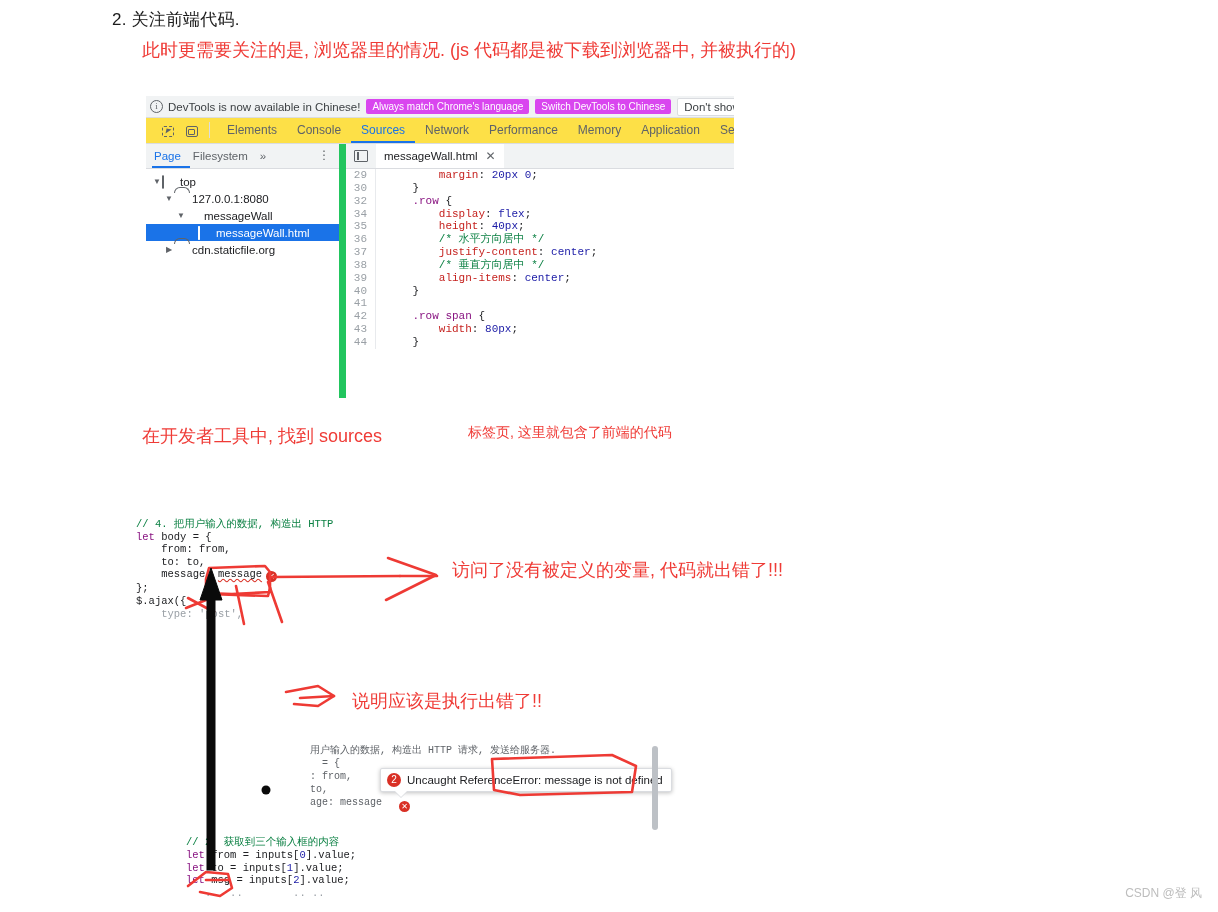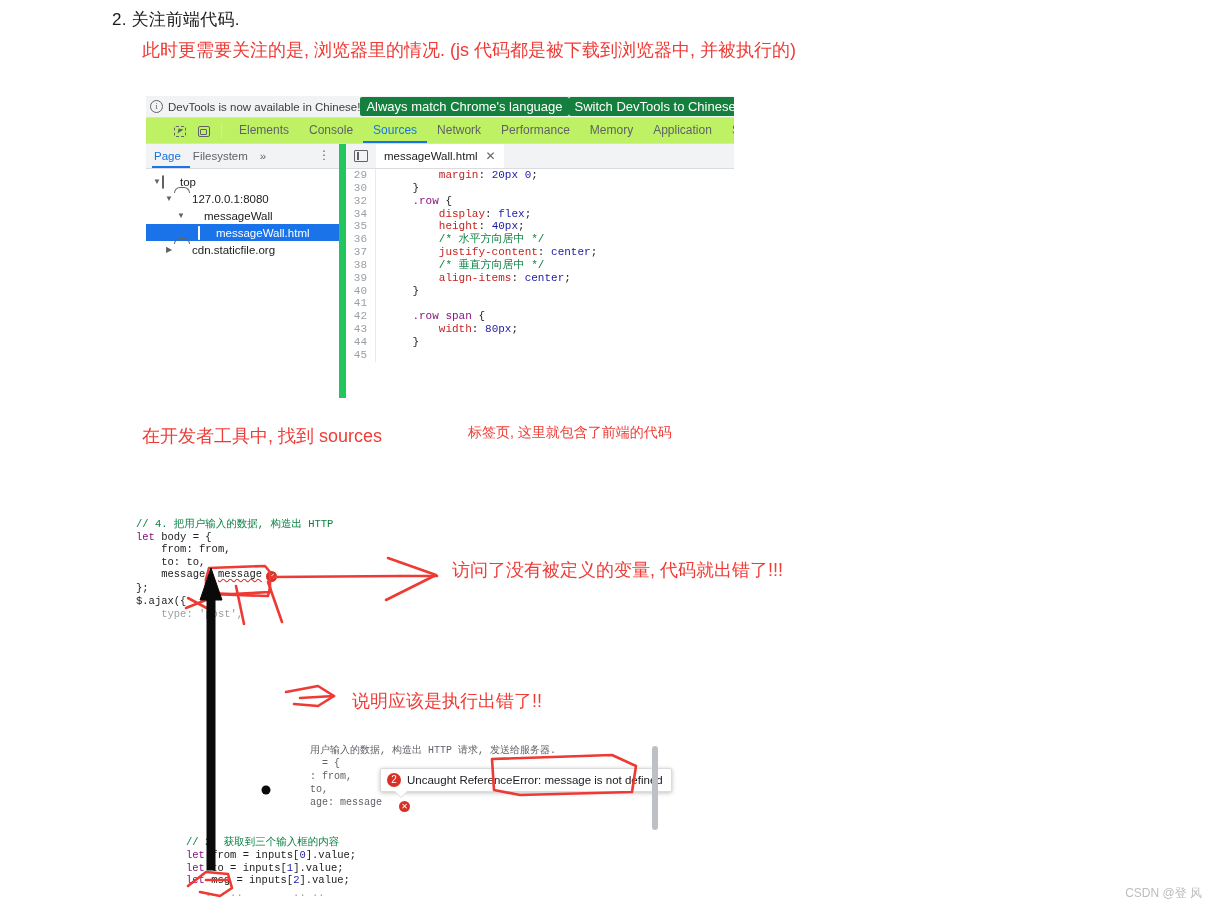--- a/index.html
+++ b/index.html
@@ -66,38 +66,38 @@
     overflow: hidden;
   }
   .banner-info-icon {
     width: 13px; height: 13px; border-radius: 50%;
     border: 1.4px solid #5f6368; color:#5f6368;
     font-size: 9px; line-height: 11px; text-align:center;
     margin-right: 5px; flex: none;
     font-family: "Liberation Serif", serif;
   }
   .banner-btn {
-    background: #15803d; color: #fff;
-    font-size: 13px; padding: 2px 6px;
-    margin-left: 0; border-radius: 2px;
+    background: #d946ef; color: #fff;
+    font-size: 10px; padding: 2px 6px;
+    margin-left: 6px; border-radius: 2px;
     white-space: nowrap; flex: none;
   }
   .banner-btn-plain {
     background: #fff; color: #3c4043;
     font-size: 11.5px; padding: 2px 6px;
     margin-left: 6px; border: 1px solid #dadce0;
     border-radius: 2px; white-space: nowrap; flex:none;
   }
 
   #devtools-tabbar {
     height: 26px;
-    background: #bef264;
+    background: #fde047;
     border-bottom: 1px solid #dadce0;
     display: flex; align-items: flex-end;
-    padding-left: 22px;
+    padding-left: 10px;
     font-size: 12px; color: #3c4043;
   }
   .tool-icon {
     width: 16px; height: 15px; margin: 0 4px 4px 4px;
     position: relative; flex:none;
   }
   .tool-icon .ti-box {
     position:absolute; inset: 2px 2px 2px 2px;
     border: 1.5px solid #5f6368; border-radius: 2px;
   }
@@ -350,21 +350,20 @@
           <div class="cl"><div class="ln">35</div><div class="ctext"><span>        </span><span class="k-prop">height</span><span>: </span><span class="k-val">40px</span><span>;</span></div></div>
           <div class="cl"><div class="ln">36</div><div class="ctext"><span>        </span><span class="k-cmt">/* 水平方向居中 */</span></div></div>
           <div class="cl"><div class="ln">37</div><div class="ctext"><span>        </span><span class="k-prop">justify-content</span><span>: </span><span class="k-val">center</span><span>;</span></div></div>
           <div class="cl"><div class="ln">38</div><div class="ctext"><span>        </span><span class="k-cmt">/* 垂直方向居中 */</span></div></div>
           <div class="cl"><div class="ln">39</div><div class="ctext"><span>        </span><span class="k-prop">align-items</span><span>: </span><span class="k-val">center</span><span>;</span></div></div>
           <div class="cl"><div class="ln">40</div><div class="ctext"><span>    }</span></div></div>
           <div class="cl"><div class="ln">41</div><div class="ctext"><span></span></div></div>
           <div class="cl"><div class="ln">42</div><div class="ctext"><span>    </span><span class="k-sel">.row span</span><span> {</span></div></div>
           <div class="cl"><div class="ln">43</div><div class="ctext"><span>        </span><span class="k-prop">width</span><span>: </span><span class="k-val">80px</span><span>;</span></div></div>
           <div class="cl"><div class="ln">44</div><div class="ctext"><span>    }</span></div></div>
-          <div class="cl"><div class="ln">45</div><div class="ctext"><span></span></div></div>
         </div>
     </div>
 
   </div>
 </div>
 
 <div class="abs" id="red-note-2a">在开发者工具中, 找到 sources</div>
 <div class="abs" id="red-note-2b">标签页, 这里就包含了前端的代码</div>
 
 <div class="abs" id="snippet2"><span class="cmt">// 4. 把用户输入的数据, 构造出 HTTP</span>

